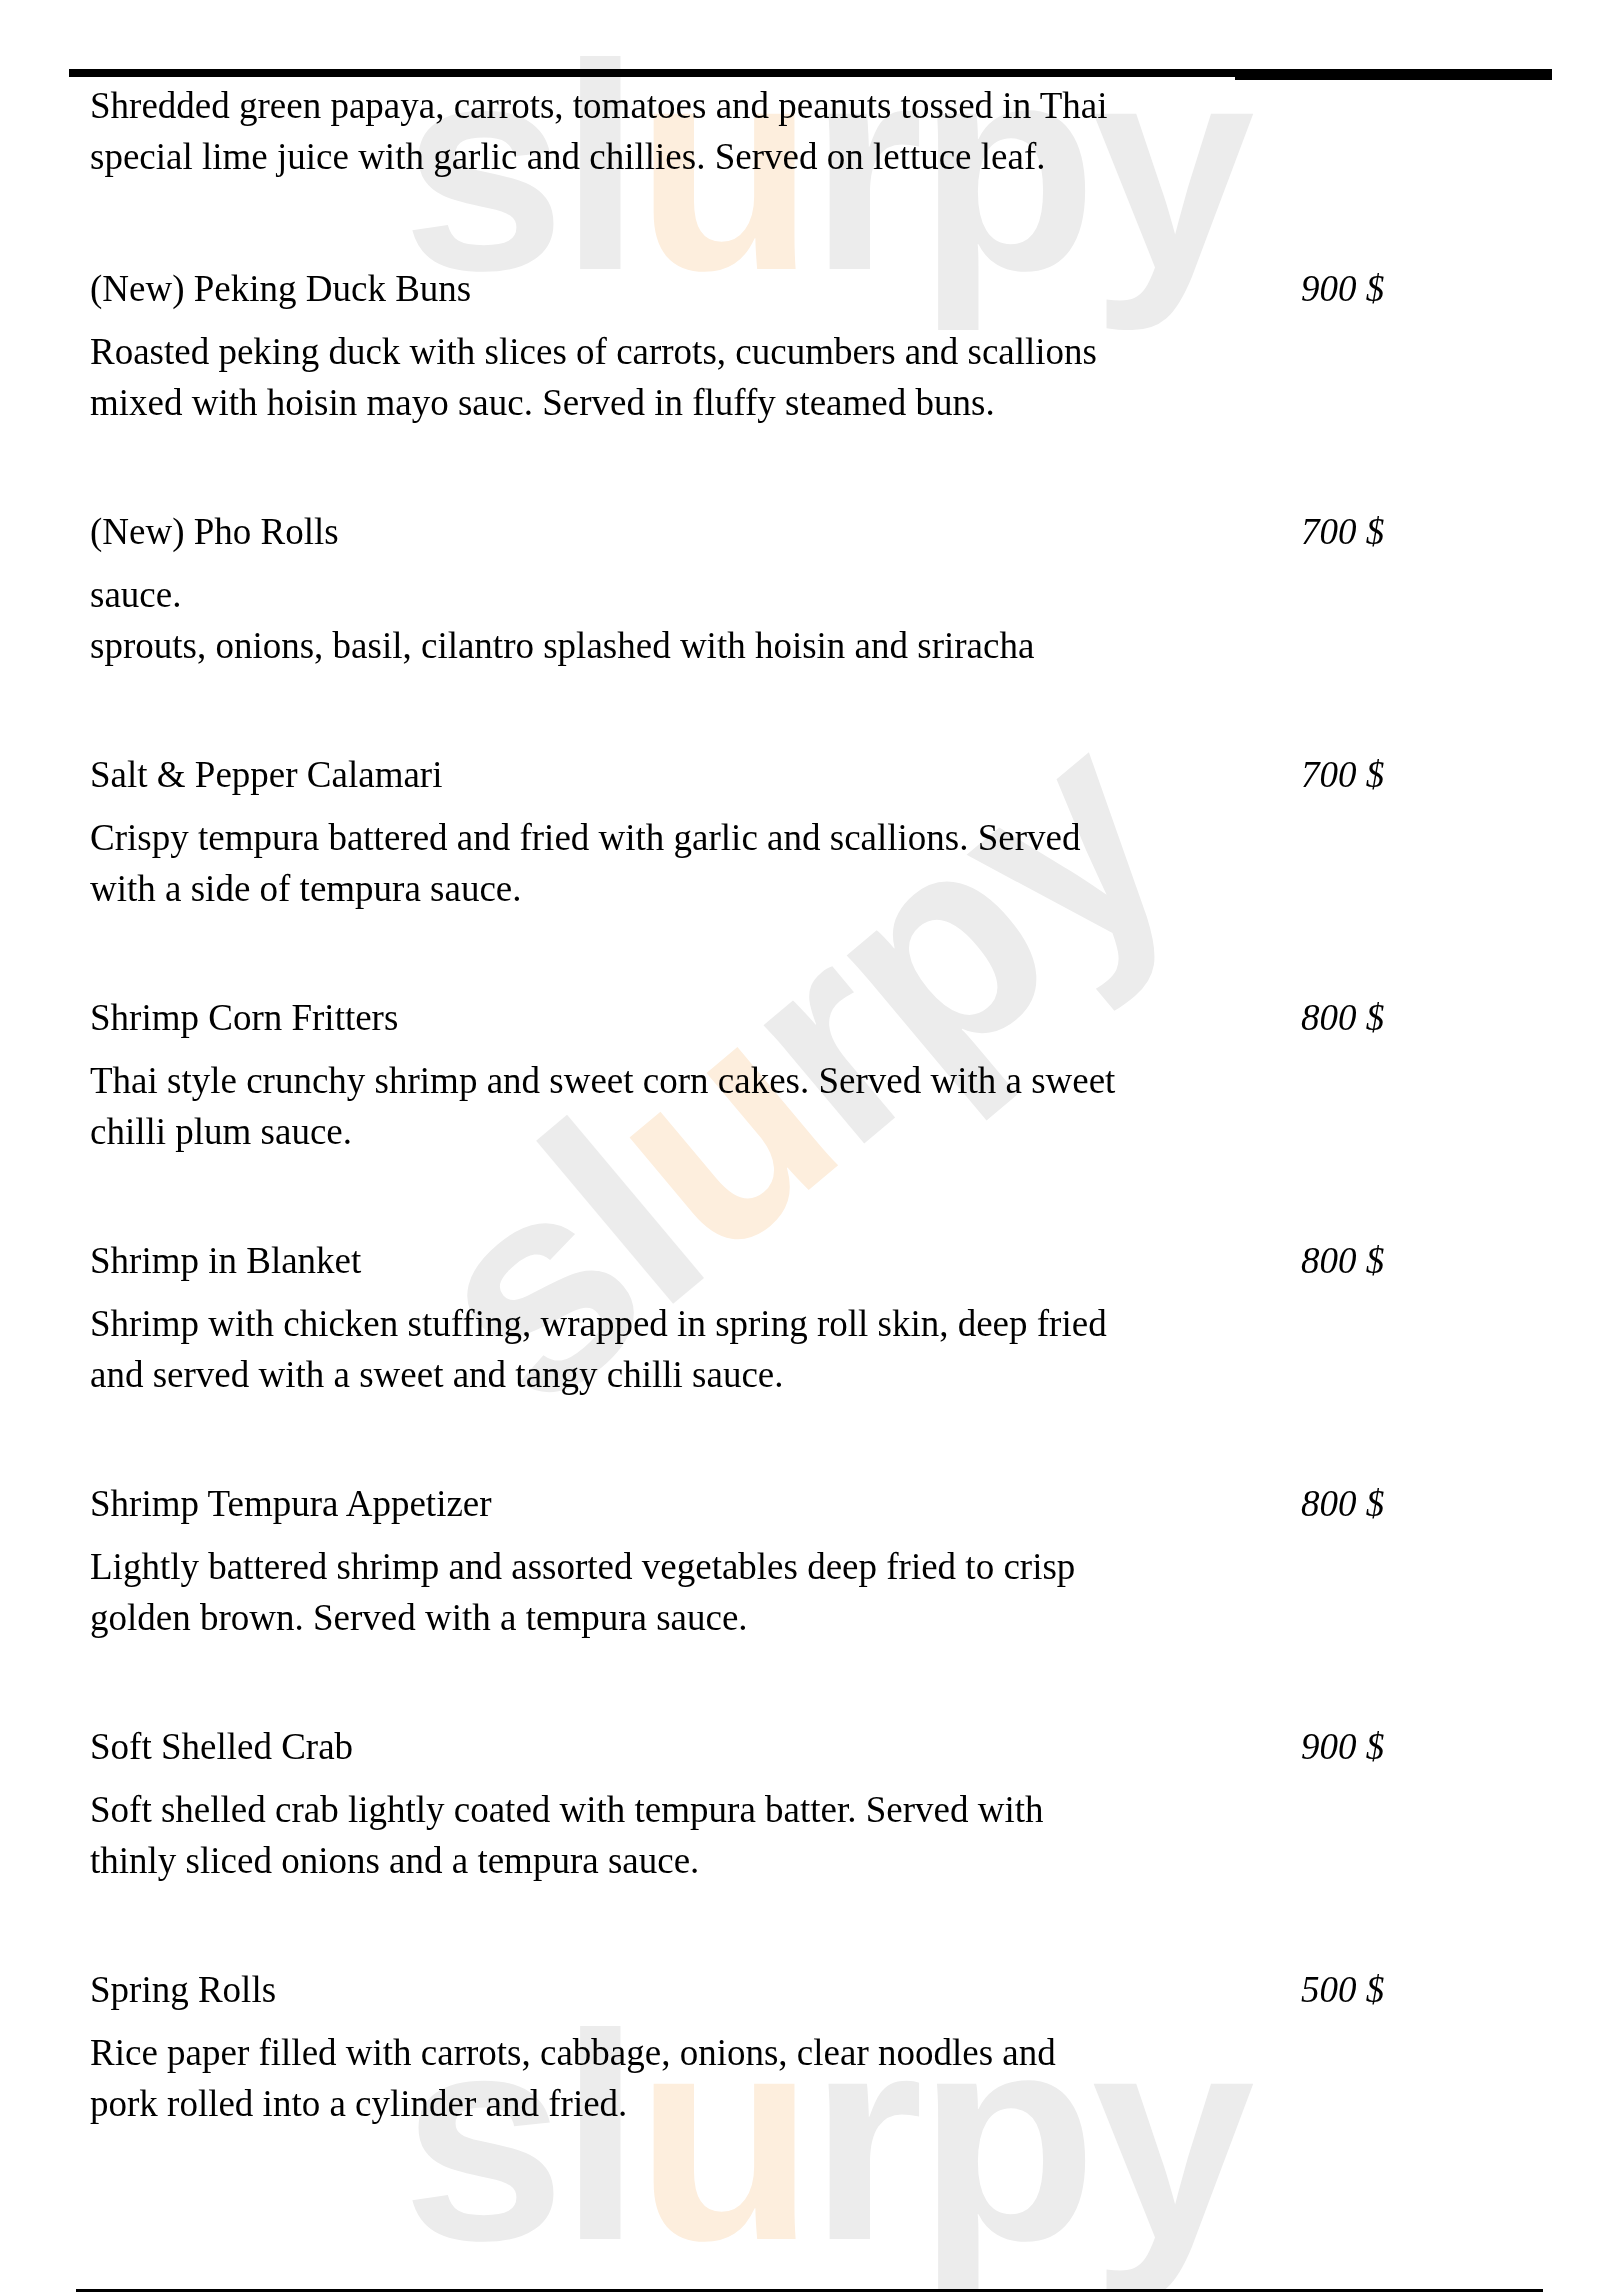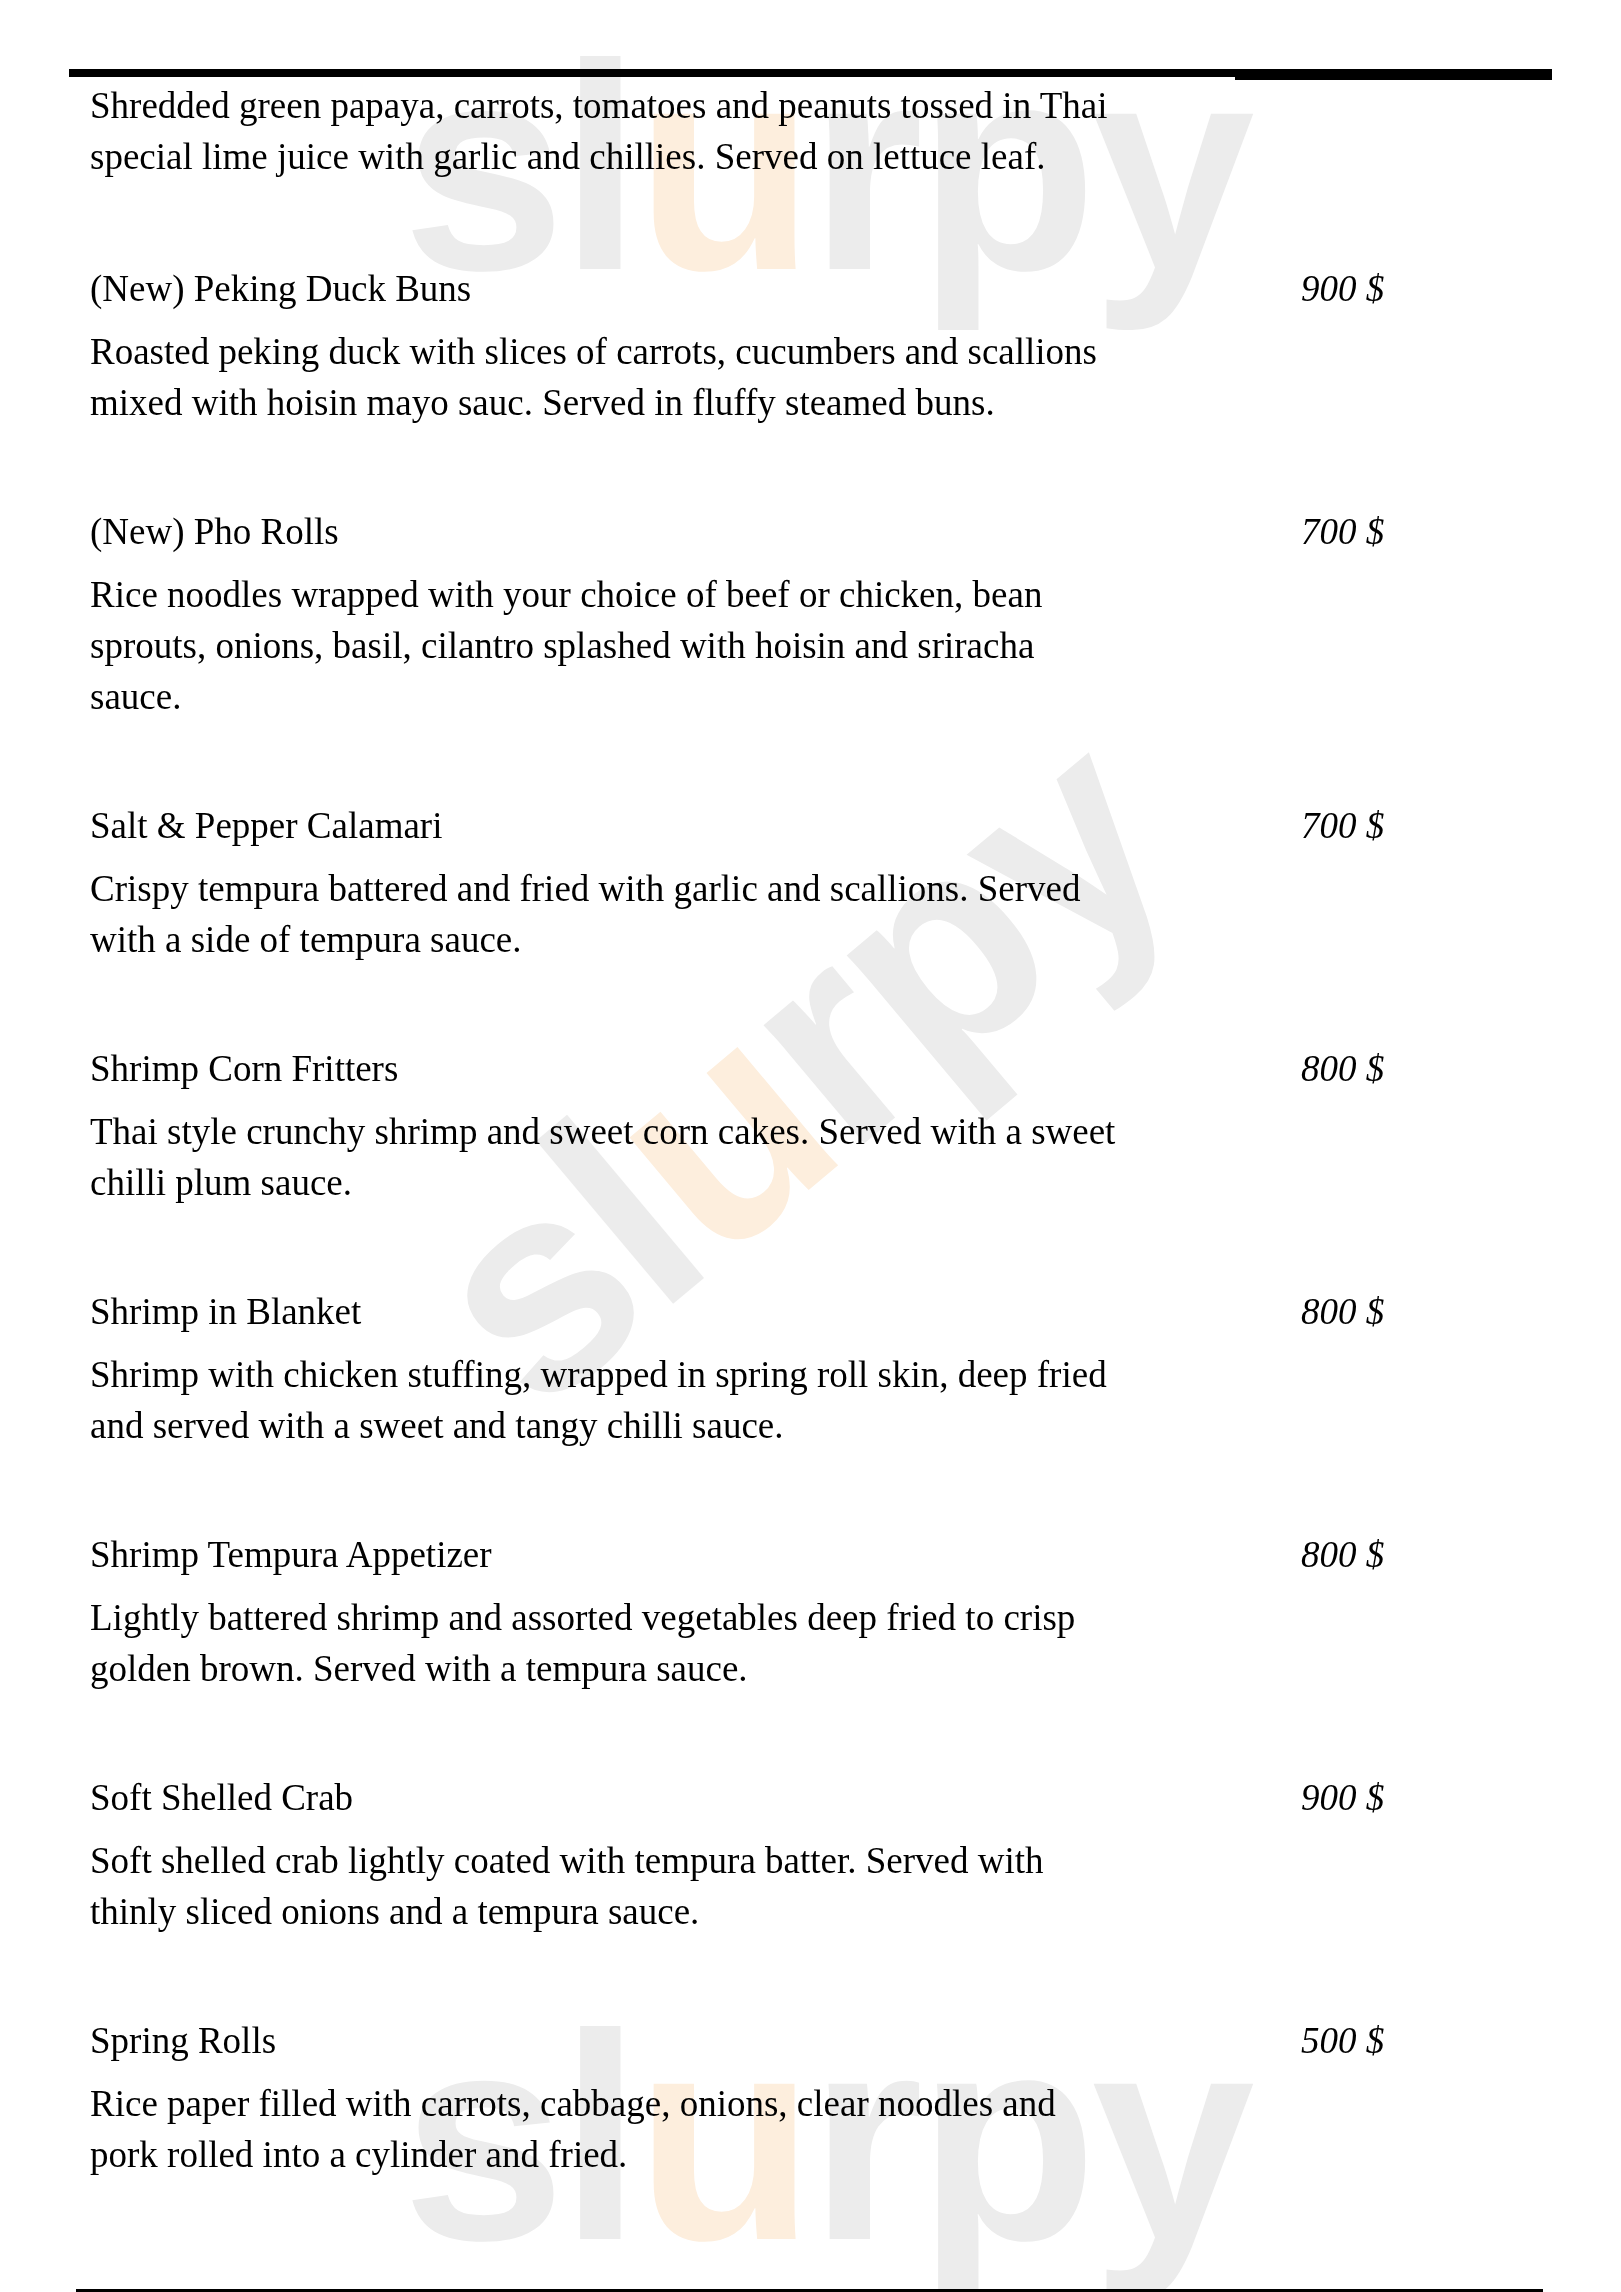--- a/index.html
+++ b/index.html
@@ -128,23 +128,22 @@
     <div class="item-desc">
       <span class="line">Roasted peking duck with slices of carrots, cucumbers and scallions</span>
       <span class="line">mixed with hoisin mayo sauc. Served in fluffy steamed buns.</span>
     </div>
   </div>
 
   <div class="item">
     <span class="item-name">(New) Pho Rolls</span>
     <span class="item-price">700 $</span>
     <div class="item-desc">
-      <span class="line">Rice noodles wrapped with your choice of beef or chicken, bean</span>
+      <span class="line">sauce.</span>
       <span class="line">sprouts, onions, basil, cilantro splashed with hoisin and sriracha</span>
-      <span class="line">sauce.</span>
     </div>
   </div>
 
   <div class="item">
     <span class="item-name">Salt &amp; Pepper Calamari</span>
     <span class="item-price">700 $</span>
     <div class="item-desc">
       <span class="line">Crispy tempura battered and fried with garlic and scallions. Served</span>
       <span class="line">with a side of tempura sauce.</span>
     </div>

